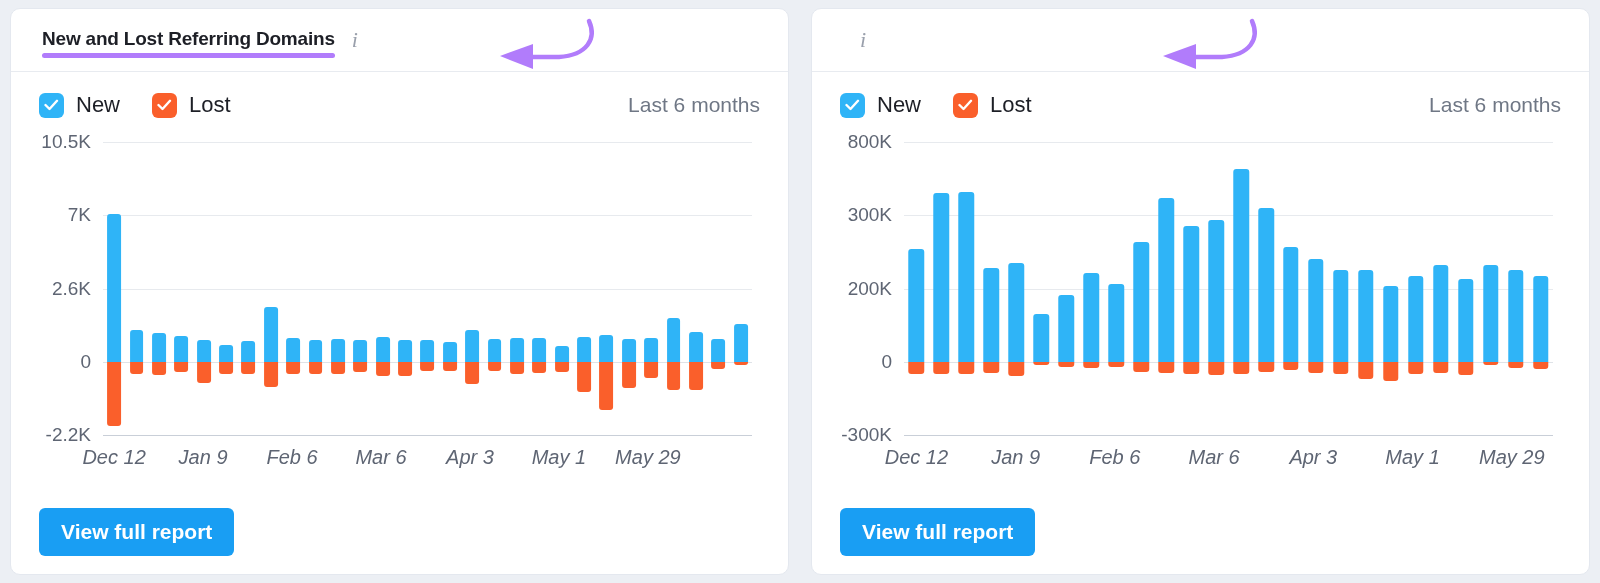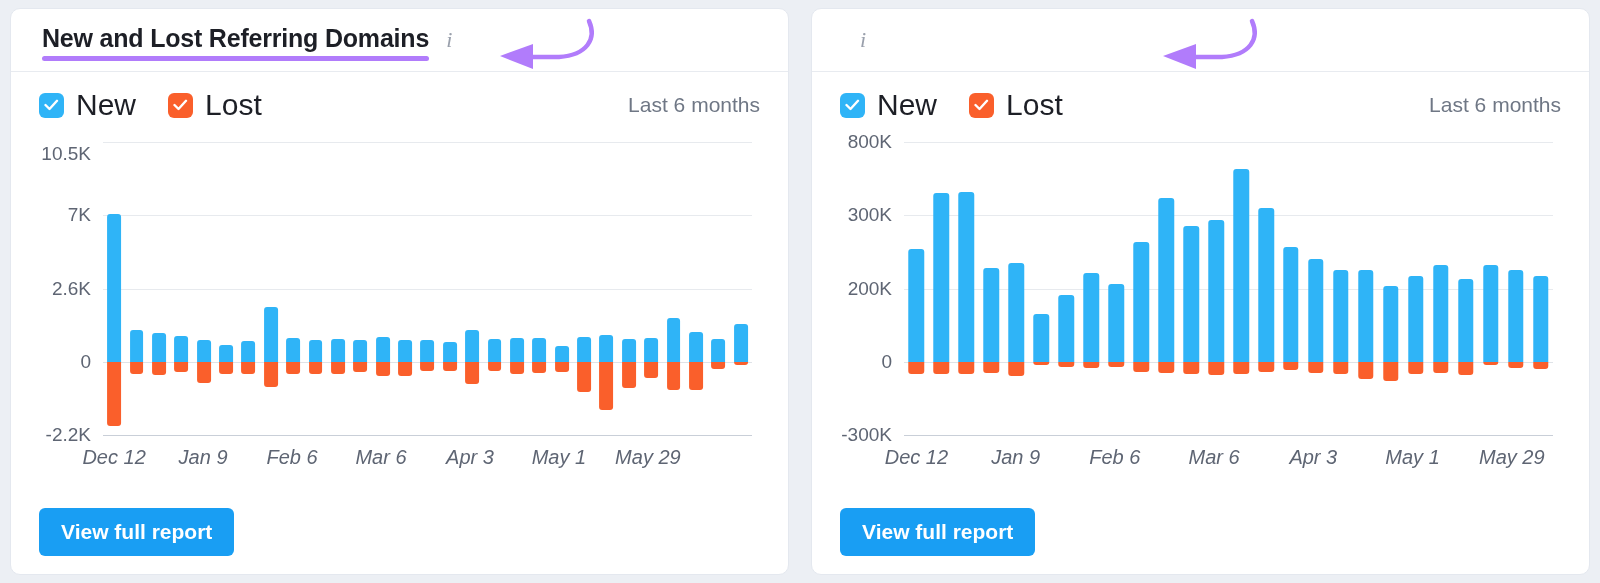--- a/index.html
+++ b/index.html
@@ -29,21 +29,21 @@
   }
   .card-header {
     height: 63px;
     display: flex;
     align-items: center;
     padding: 0 0 0 31px;
     border-bottom: 1px solid #e8ebf0;
     position: relative;
   }
   .card-title {
-    font-size: 25px;
+    font-size: 19px;
     font-weight: bold;
     color: #1d1f26;
     letter-spacing: -0.2px;
     position: relative;
     padding-bottom: 3px;
     white-space: nowrap;
   }
   .title-underline {
     position: absolute;
     left: 0; right: 0; bottom: -5px;
@@ -88,21 +88,21 @@
     display: flex;
     align-items: center;
     justify-content: center;
     flex: none;
   }
   .cbx.new { background: #2fb4f7; }
   .cbx.lost { background: #fa5f2b; }
   .cbx svg { display: block; }
   .legend-label {
     margin-left: 12px;
-    font-size: 30px;
+    font-size: 22px;
     color: #1d1f26;
   }
   .range-label {
     margin-left: auto;
     font-size: 21px;
     color: #6f7785;
   }
   .chart-area {
     flex: 1 1 auto;
     position: relative;
@@ -219,21 +219,21 @@
               <path d="M1.5 6 L5.5 10 L13 1.8" fill="none" stroke="#fff" stroke-width="2.4" stroke-linecap="round" stroke-linejoin="round"></path>
             </svg>
           </span>
           <span class="legend-label">Lost</span>
         </div>
         <span class="range-label">Last 6 months</span>
       </div>
       <div class="chart-area">
         <div class="plot">
             <div class="gridline" style="top: 0%;"></div>
-            <div class="ytick" style="top: 0%; margin-top: 12px;">10.5K</div>
+            <div class="ytick" style="top: 0%;">10.5K</div>
             <div class="gridline" style="top: 25%;"></div>
             <div class="ytick" style="top: 25%;">7K</div>
             <div class="gridline" style="top: 50%;"></div>
             <div class="ytick" style="top: 50%;">2.6K</div>
             <div class="gridline axis0" style="top: 75%;"></div>
             <div class="ytick" style="top: 75%;">0</div>
             <div class="gridline bottomrule" style="top: 100%;"></div>
             <div class="ytick" style="top: 100%;">-2.2K</div>
             <div class="bars">
               <div class="bar-slot">

